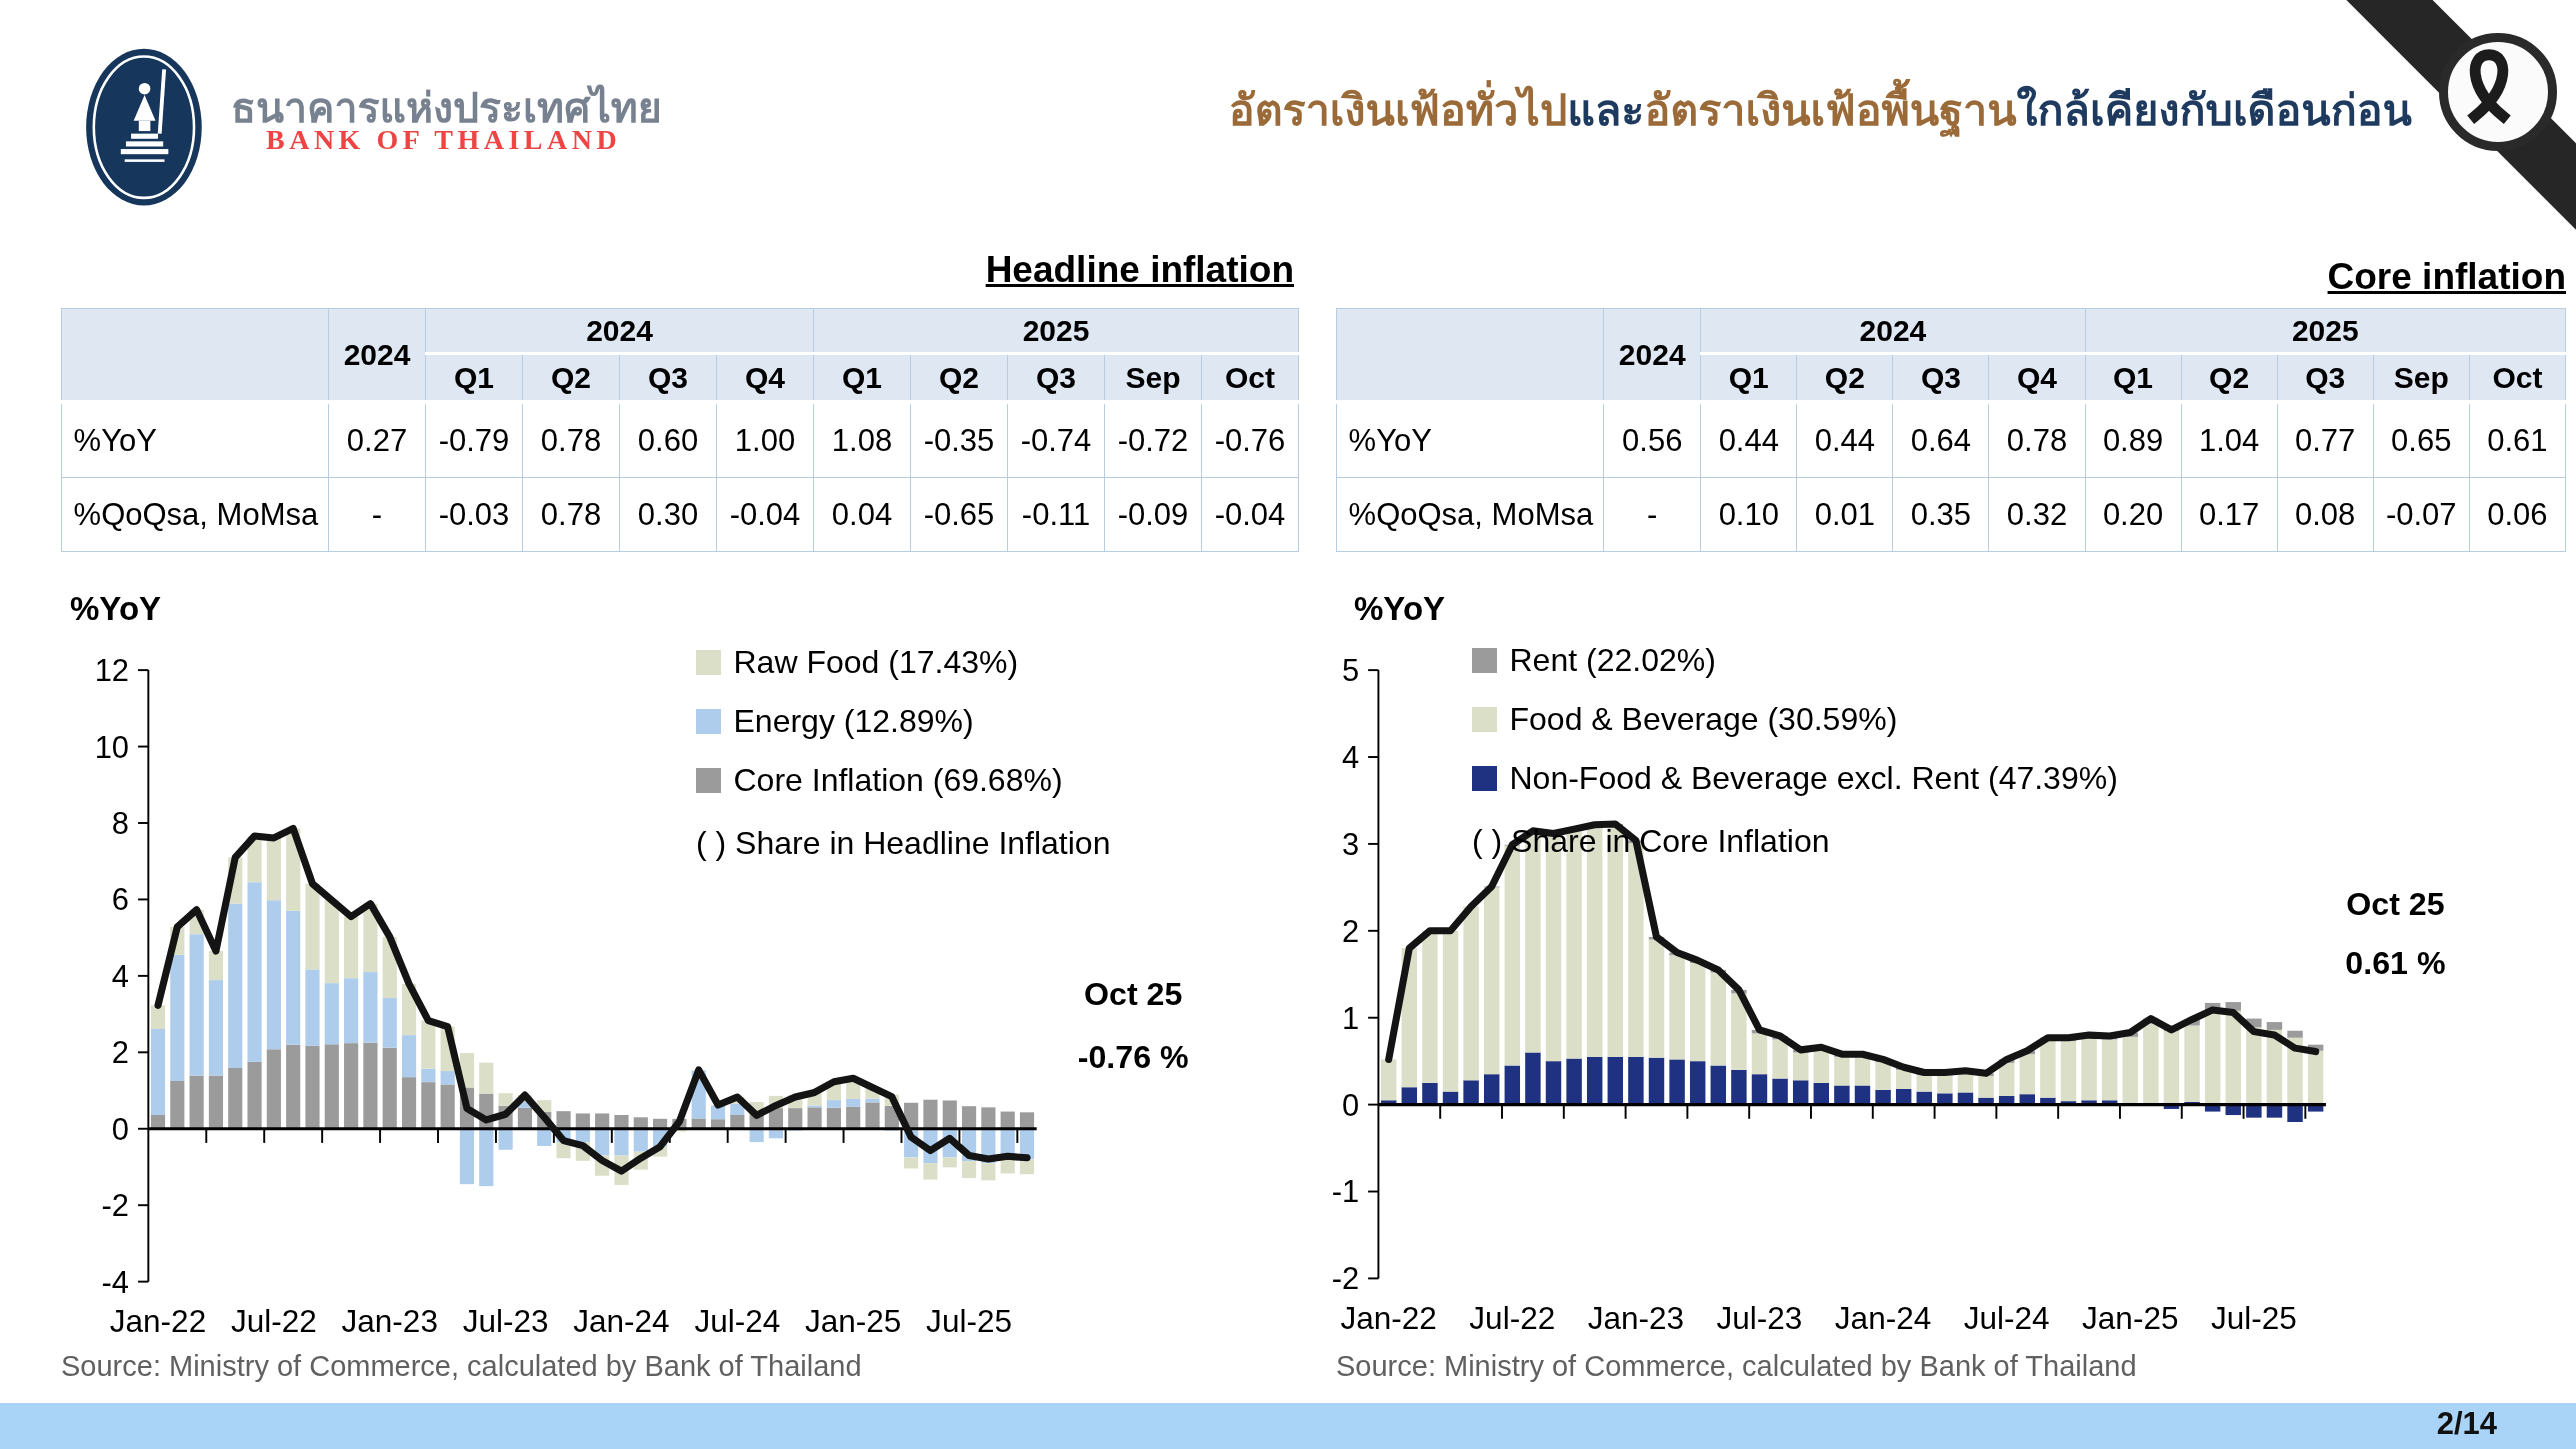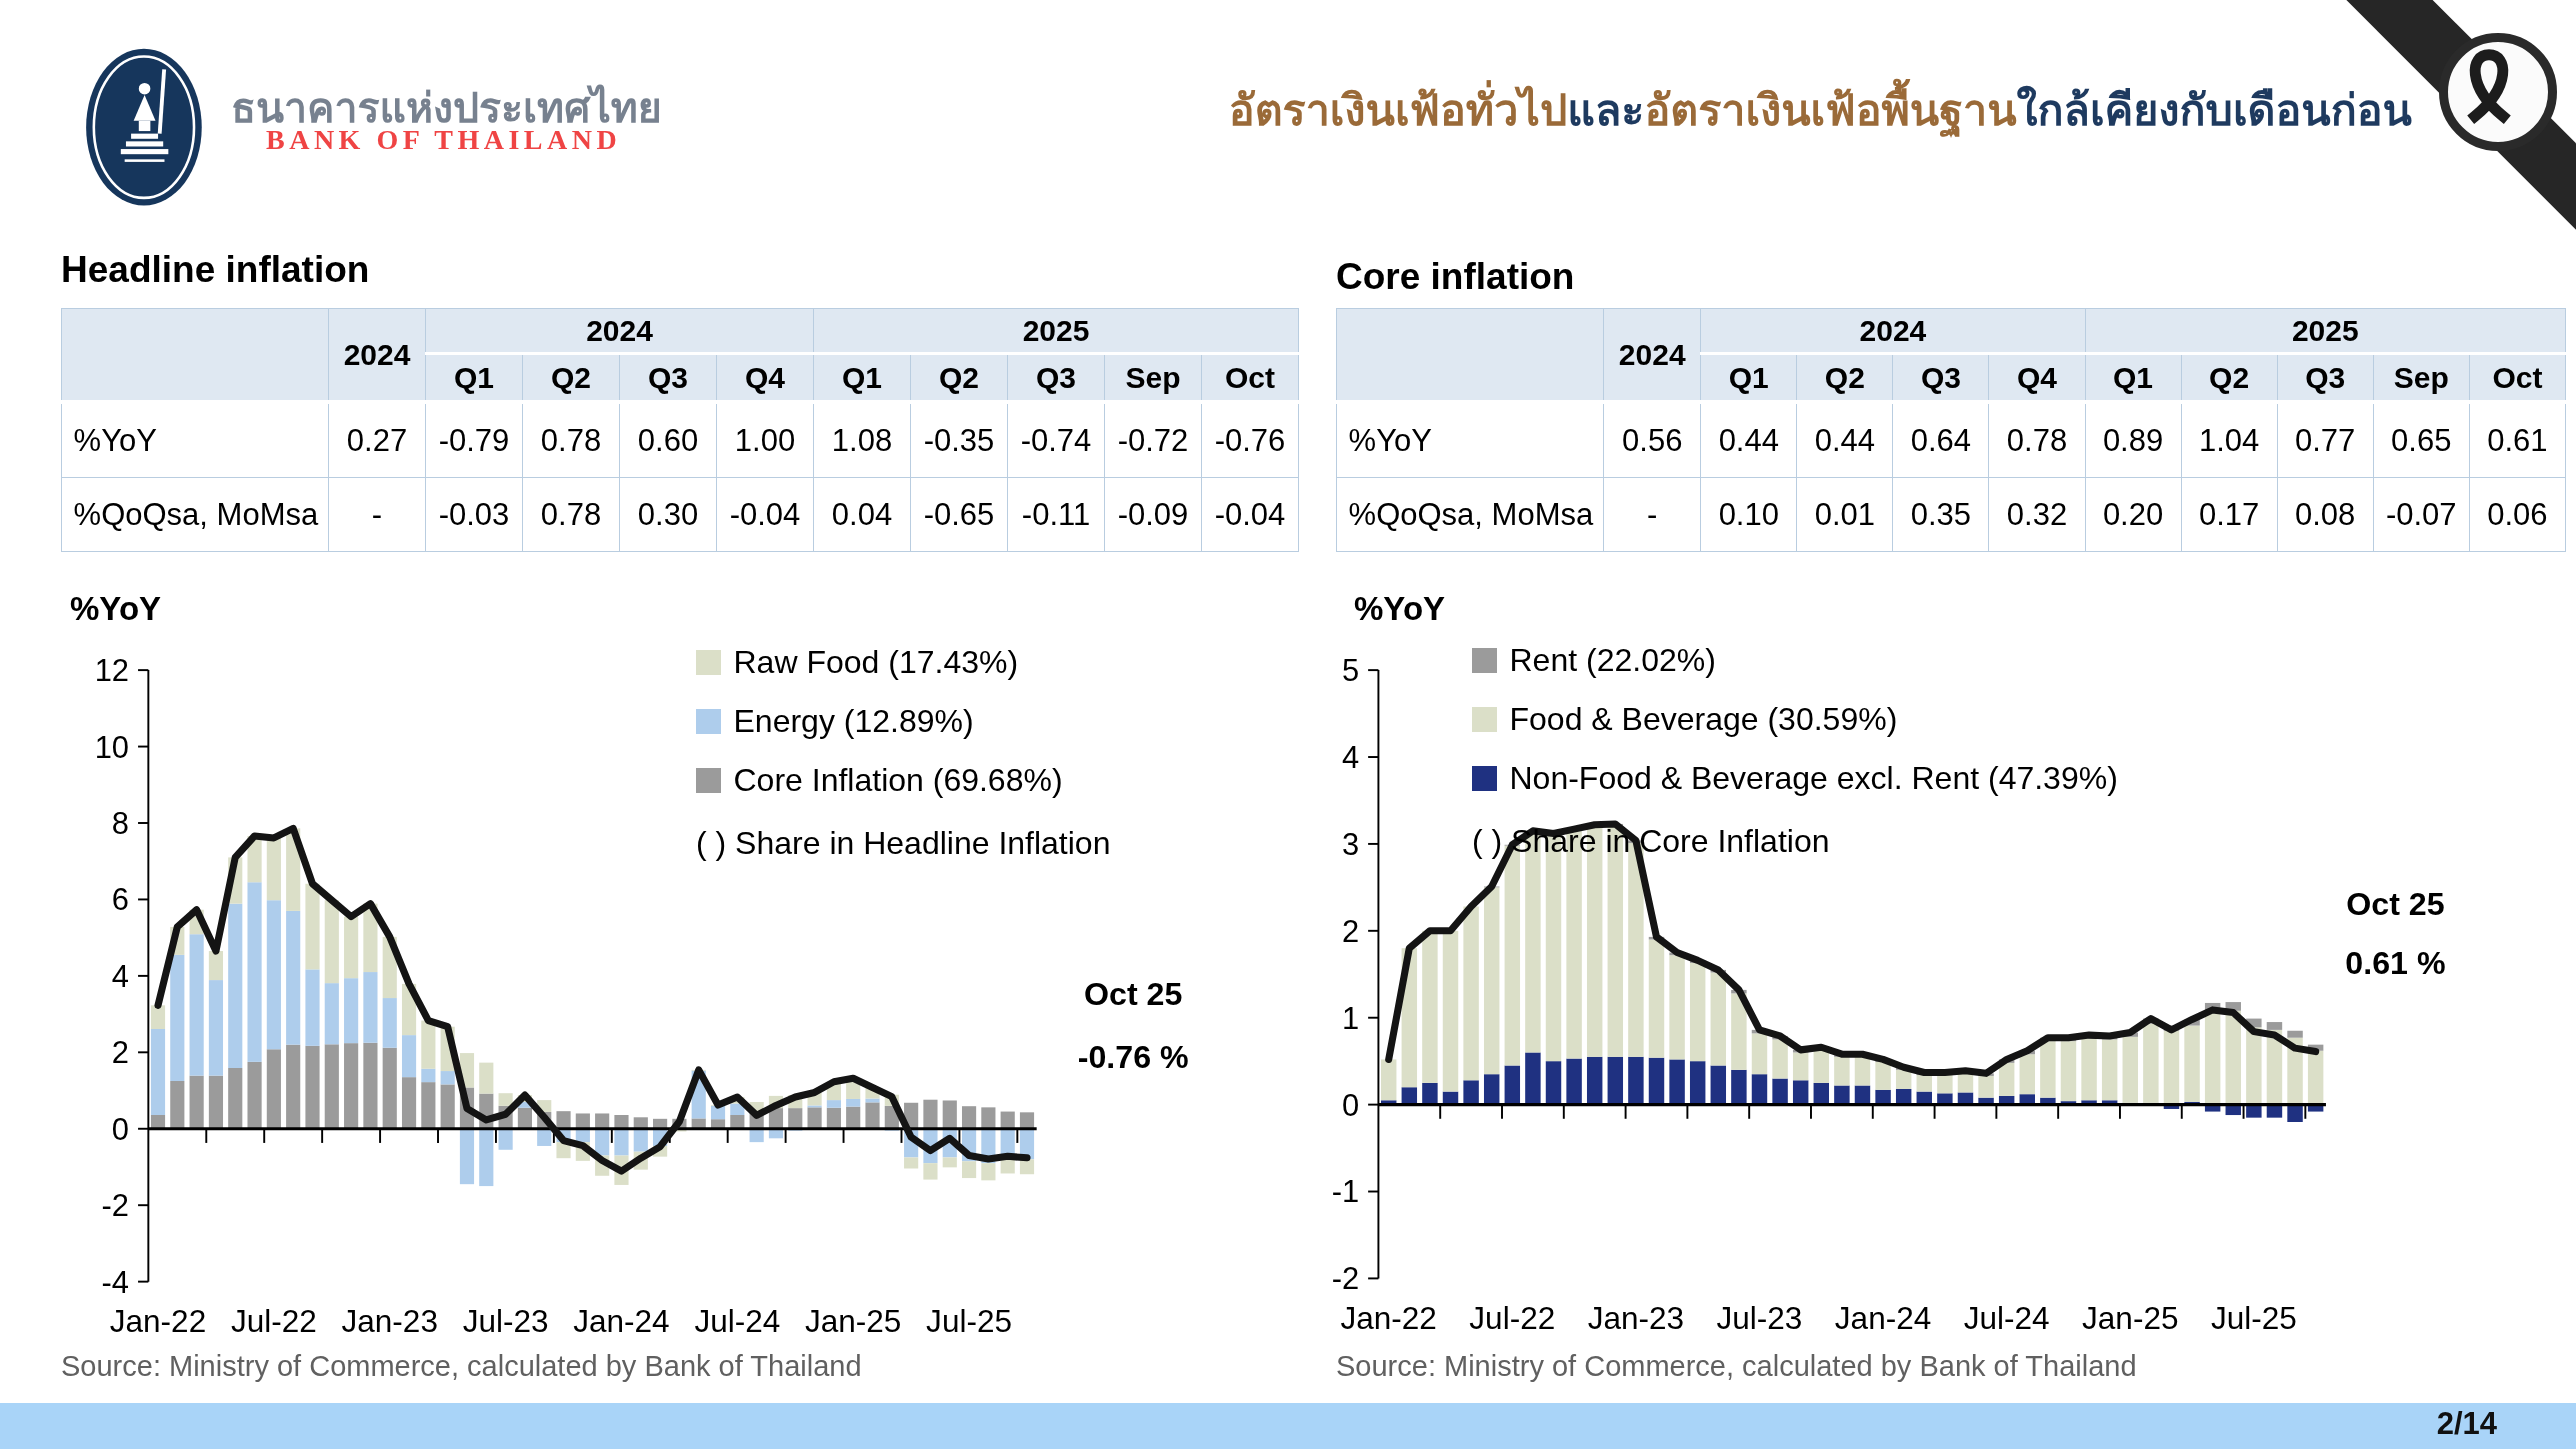--- a/index.html
+++ b/index.html
@@ -11,21 +11,21 @@
   .logo-thai{position:absolute;left:149px;top:30px;font-size:41px;color:#77818f;font-weight:600;}
   .logo-eng{position:absolute;left:152px;top:79px;font-size:28px;letter-spacing:4.5px;color:#ef4444;
             font-family:"Liberation Serif","DejaVu Serif",serif;font-weight:600;margin-left:32px;}
   .main-title{position:absolute;right:164px;top:76px;font-size:43px;font-weight:bold;white-space:nowrap;}
   .ribbon-band{position:absolute;left:2222px;top:66px;width:528px;height:61px;background:#262626;
                transform:rotate(45deg);}
   .ribbon-circle{position:absolute;left:2439px;top:33px;width:100px;height:100px;border-radius:50%;
                  background:#fbfbfb;border:9px solid #2a2a2a;}
   .ribbon-circle svg{position:absolute;left:0;top:0;}
   
-  .section-title{position:absolute;font-size:37px;font-weight:600;text-align:left;}
+  .section-title{position:absolute;font-size:37px;font-weight:600;text-align:right;text-decoration:underline;}
   #title-headline{left:61px;width:1233px;top:249px;}
   #title-core{left:1336px;width:1230px;top:256px;}
   
   table.infl{position:absolute;border-collapse:collapse;table-layout:fixed;background:#fff;}
   #table-headline{left:61px;top:308px;width:1233px;}
   #table-core{left:1336px;top:308px;width:1230px;}
   table.infl th,table.infl td{border:1.3px solid #b9cde0;text-align:center;padding:0;}
   table.infl thead th{background:#dfe8f2;font-weight:600;}
   table.infl thead tr.grow th{height:43px;font-size:30px;}
   table.infl thead tr.qrow th{height:45px;font-size:30px;border-top:3.2px solid #ffffff;}

